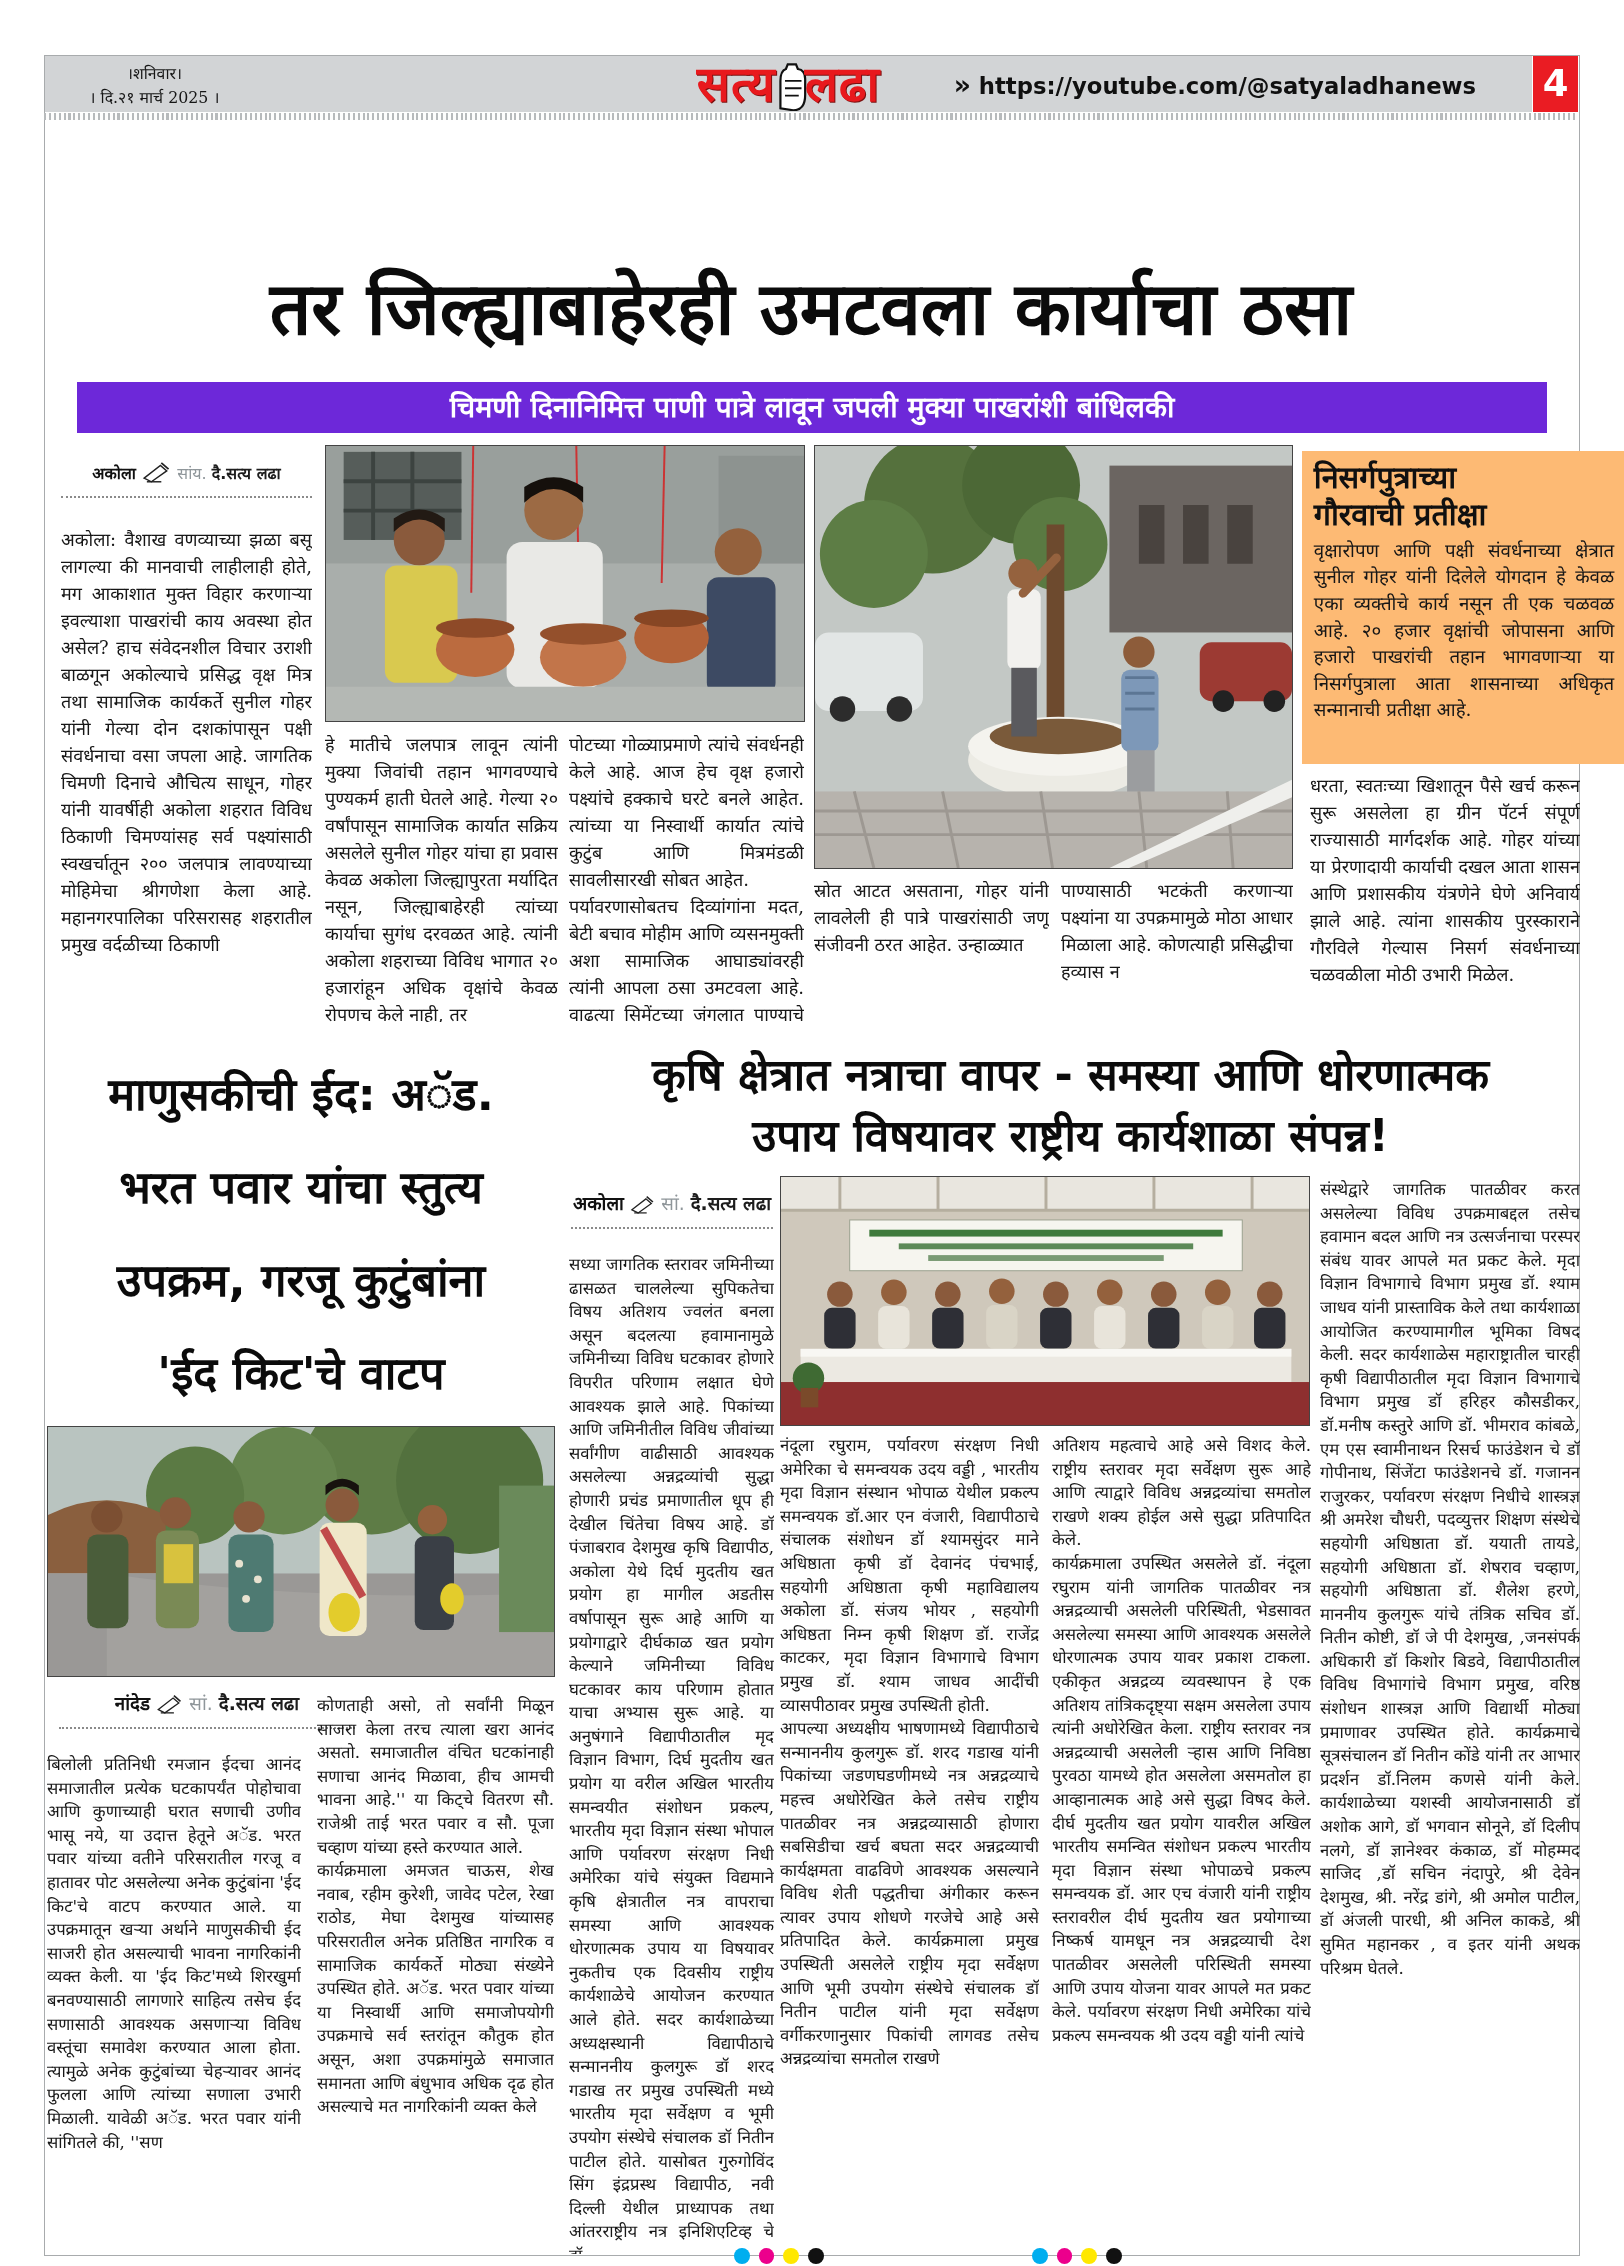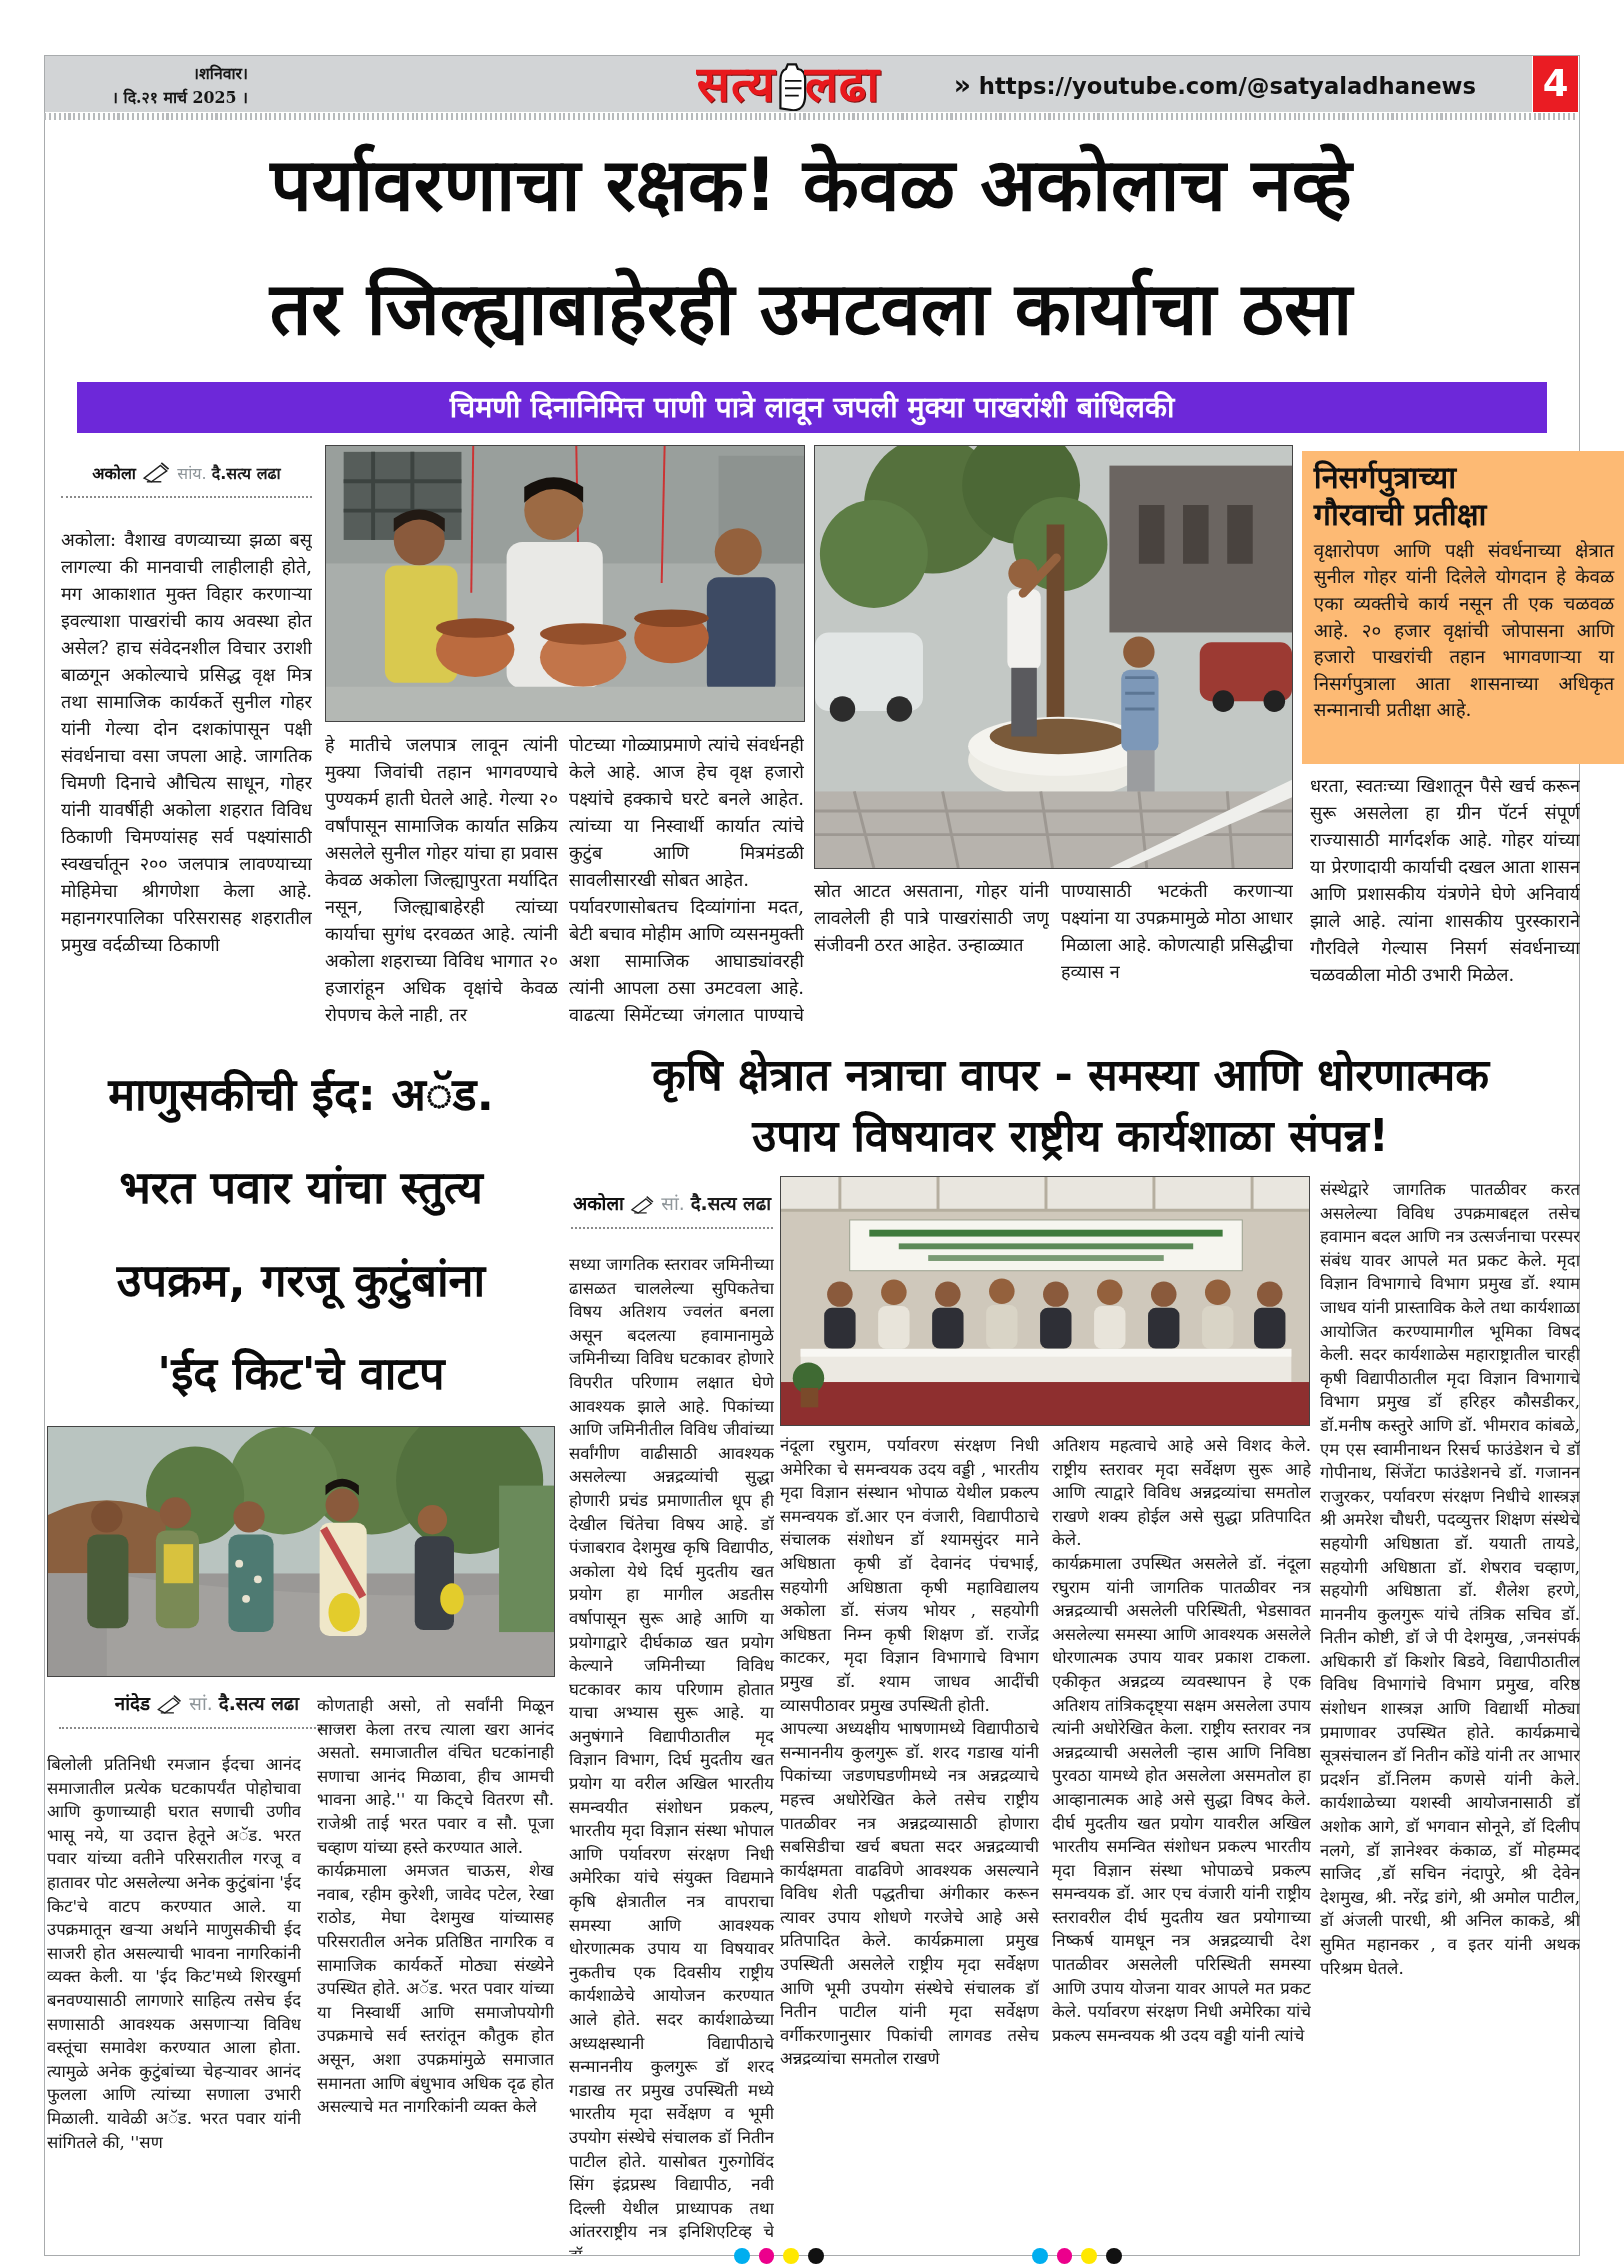--- a/index.html
+++ b/index.html
@@ -2,21 +2,21 @@
 <html><head>
 <meta charset="utf-8">
 <style>
   html,body{margin:0;padding:0;background:#ffffff;}
   .page{position:relative;width:1624px;height:2267px;background:#fff;overflow:hidden;
         font-family:"DejaVu Serif",serif;color:#161616;}
   .abs{position:absolute;}
   .frame{left:44px;top:55px;width:1534px;height:2199px;border:1px solid #a8abad;}
   
   .masthead{left:45px;top:56px;width:1487px;height:56px;background:#d2d4d6;}
-  .daybox{left:61px;top:62px;width:187px;text-align:right;font-weight:bold;font-size:15.8px;line-height:23.6px;font-family:"DejaVu Serif",serif;}
+  .daybox{left:61px;top:62px;width:187px;text-align:center;font-weight:normal;font-size:15.8px;line-height:23.6px;font-family:"DejaVu Serif",serif;}
   .logo{left:45px;top:59px;width:1487px;text-align:center;font-family:"DejaVu Sans",sans-serif;
         font-weight:800;font-size:49px;line-height:51px;color:#e8191d;letter-spacing:1px;
         text-shadow:1px 1px 0 #7a1010;}
   .logo .fist{display:inline-block;vertical-align:-9.9px;margin:0 -2px;}
   .urlbox{right:148px;top:69px;font-family:"DejaVu Sans",sans-serif;font-weight:bold;font-size:22.7px;color:#101010;}
   .urlbox .arrow{color:#101010;font-size:26.6px;margin-right:7.9px;}
   .pagebox{left:1533px;top:56px;width:45px;height:56px;background:#ea1c23;color:#fff;
            font-family:"DejaVu Sans",sans-serif;font-weight:800;font-size:37px;text-align:center;line-height:56px;}
   .tickline{left:44px;top:113px;width:1534px;height:6.9px;
             background:repeating-linear-gradient(90deg,#b7babc 0 2px,#fdfdfd 2px 4.9px);}
@@ -66,21 +66,20 @@
           <path d="M7 52 V22 Q7 11 13 9 L15 4 h9 l2 5 q8 1 8 11 v17 q0 17 -13 17 z" fill="#ffffff" stroke="#111" stroke-width="2.4"></path>
           <path d="M12 22 h18 M12 30 h18 M12 38 h15" stroke="#111" stroke-width="2" fill="none"></path>
         </svg></span><span>लढा</span>
   </div>
   <div class="abs urlbox">
     <span class="arrow">»</span><span>https://youtube.com/@satyaladhanews</span>
   </div>
   <div class="abs pagebox">4</div>
   <div class="abs tickline"></div>
 
-  <div class="abs main-hl" style="top:124px;">पर्यावरणाचा रक्षक! केवळ अकोलाच नव्हे</div>
   <div class="abs main-hl" style="top:248px;">तर जिल्ह्याबाहेरही उमटवला कार्याचा ठसा</div>
   <div class="abs kicker">चिमणी दिनानिमित्त पाणी पात्रे लावून जपली मुक्या पाखरांशी बांधिलकी</div>
 
   <div class="abs byline" style="left:61px;top:461px;width:251px;">
     <span class="city">अकोला</span><span><svg width="29.6" height="21.7" viewBox="0 0 32 24">
           <path d="M2 19 L20 5 l7 6 -17 12 z" fill="#fff" stroke="#222" stroke-width="1.6"></path>
           <path d="M21 2 l8 7" stroke="#222" stroke-width="2" fill="none"></path>
           <path d="M5 23 h16" stroke="#222" stroke-width="1.6"></path>
         </svg></span><span class="prefix">सांय.</span> <span class="credit">दै.सत्य लढा</span>
   </div>

